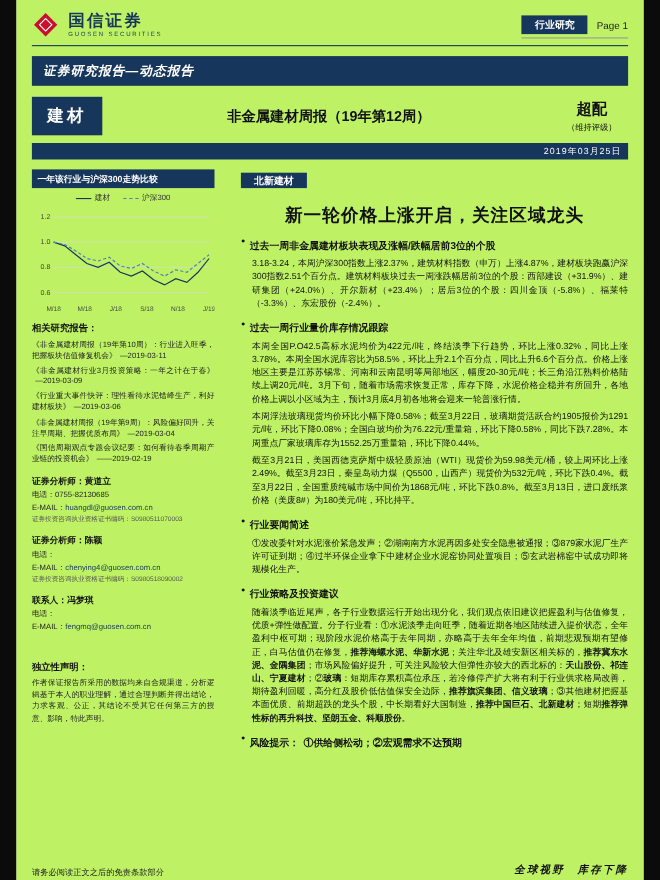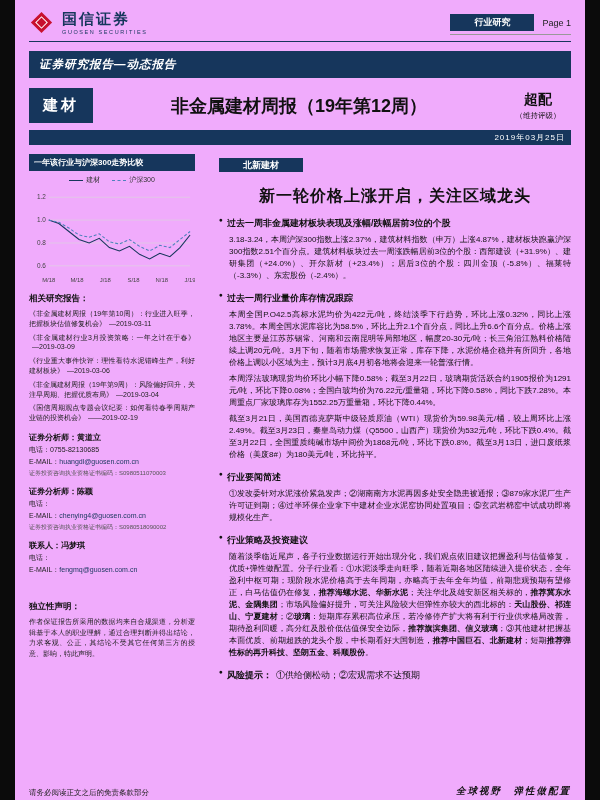--- a/index.html
+++ b/index.html
@@ -1,33 +1,33 @@
 <!DOCTYPE html>
 <html><head>
 <meta charset="utf-8">
 <style>
   *{box-sizing:border-box;margin:0;padding:0}
   html,body{width:600px;height:800px;background:#fff;font-family:"Liberation Sans",sans-serif;color:#111}
   .frame{position:relative;width:600px;height:800px;background:#fff;overflow:hidden}
   .side-bar{position:absolute;top:0;bottom:0;width:15px;background:#0b0b0b}
   .side-bar.left{left:0}.side-bar.right{right:0}
-  .page{position:absolute;left:15px;right:15px;top:0;bottom:0;background:#f0abfc;padding:10px 14px}
+  .page{position:absolute;left:15px;right:15px;top:0;bottom:0;background:#bef264;padding:10px 14px}
   .header{display:flex;justify-content:space-between;align-items:flex-start;padding-bottom:6px;border-bottom:1.5px solid #16365C}
   .brand{display:flex;align-items:center;gap:8px}
   .diamond{width:15px;height:15px;background:#C8102E;transform:rotate(45deg);margin:3px 5px;position:relative;flex:none}
   .diamond::after{content:"";position:absolute;inset:3px;border:1.5px solid #fff}
   .brand-cn{font-size:15px;font-weight:bold;color:#16365C;letter-spacing:2px;font-family:"Liberation Serif",serif}
   .brand-en{font-size:5.5px;color:#16365C;letter-spacing:1.6px}
   .header-right{display:flex;align-items:center;gap:8px;padding:4px 0 3px;border-bottom:1px solid #999}
-  .badge-navy{background:#16365C;color:#fff;font-size:9px;padding:2px 24px;font-weight:bold}
+  .badge-navy{background:#16365C;color:#fff;font-size:9px;padding:2px 12px;font-weight:bold}
   .page-label{font-size:9px;color:#222}
   .banner{background:#16365C;color:#fff;font-size:11.5px;font-weight:bold;font-style:italic;padding:6px 10px;margin-top:9px;letter-spacing:1px}
   .title-block{display:flex;align-items:center;margin-top:10px}
   .sector-chip{background:#16365C;color:#fff;font-size:15px;font-weight:bold;padding:8px 14px;letter-spacing:3px}
-  .report-title{flex:1;text-align:center;font-size:18px;font-weight:bold}
+  .report-title{flex:1;text-align:center;font-size:13px;font-weight:bold}
   .rating{text-align:center;min-width:66px}
   .rating-val{font-size:14px;font-weight:bold}
   .rating-note{font-size:7.5px;margin-top:2px}
   .date-strip{background:#16365C;color:#fff;font-size:8px;text-align:right;padding:2px 6px;margin-top:7px;letter-spacing:1px}
   .columns{display:flex;gap:24px;margin-top:9px}
   .sidebar{width:166px;flex:none}
   .main{flex:1;min-width:0}
   .chart-header{background:#16365C;color:#fff;font-size:8px;font-weight:bold;padding:3px 5px}
   .chart-legend{display:flex;justify-content:center;gap:12px;font-size:7px;margin-top:4px;color:#333}
   .legend-item{display:flex;align-items:center;gap:3px}
@@ -41,21 +41,21 @@
   .a-line{font-size:7px;margin-top:2px;color:#222}
   .a-email{color:#16365C}
   .a-cert{font-size:6px;color:#555;margin-top:2px;line-height:1.35}
   .independence{margin-top:26px}
   .ind-header{font-size:8.5px;font-weight:bold}
   .ind-body{font-size:7px;line-height:1.5;margin-top:4px;text-align:justify;color:#222}
   .headline{font-size:16px;font-weight:bold;text-align:center;margin:14px 0 8px;letter-spacing:1px}
   .section{margin-top:10px}
   .sec-heading{font-size:9px;font-weight:bold;display:flex;align-items:flex-start;gap:4px}
   .sec-heading::before{content:"●";font-size:6.5px;position:relative;top:-1px}
-  .sec-h-suffix{font-weight:normal}
+  .sec-h-suffix{font-weight:bold}
   .para{font-size:8px;line-height:1.5;text-align:justify;margin-top:4px;padding-left:10px;color:#111}
   .para .b{font-weight:bold}
   .footer{position:absolute;left:14px;right:14px;bottom:2px;display:flex;justify-content:space-between;align-items:flex-end}
   .disclaimer{font-size:7.5px;color:#222}
   .slogan{font-size:9.5px;font-weight:bold;font-style:italic;font-family:"Liberation Serif",serif;letter-spacing:2px}
 </style>
 </head>
 <body>
 
 <div class="frame">
@@ -197,17 +197,17 @@
                 <span class="sec-h-suffix">①供给侧松动；②宏观需求不达预期</span>
               </div>
             </div>
           </div>
       </div>
 
     </div>
 
     <div class="footer">
       <span class="disclaimer">请务必阅读正文之后的免责条款部分</span>
-      <span class="slogan">全球视野　弹性做配置</span>
+      <span class="slogan">全球视野　库存下降</span>
     </div>
 
   </div>
 </div>
 
 </body></html>

